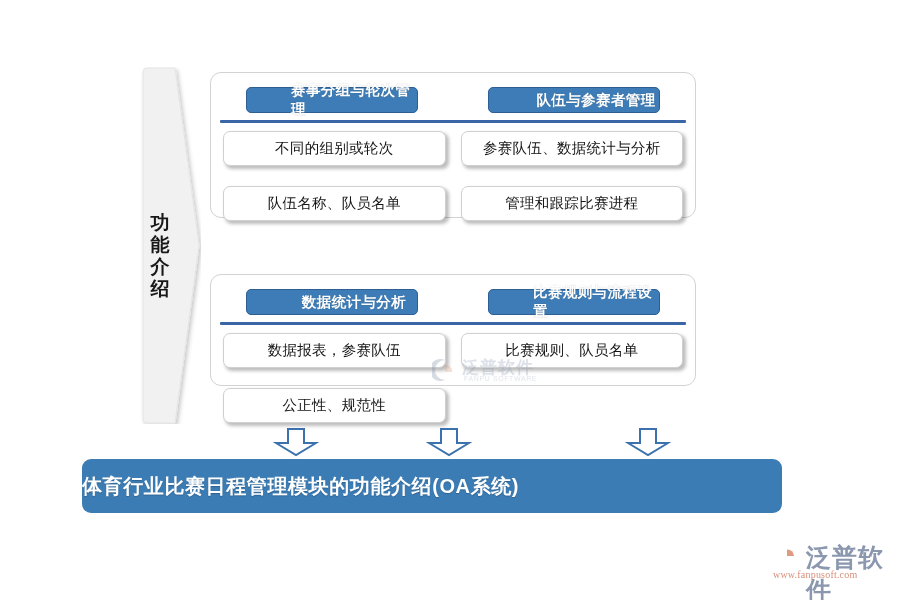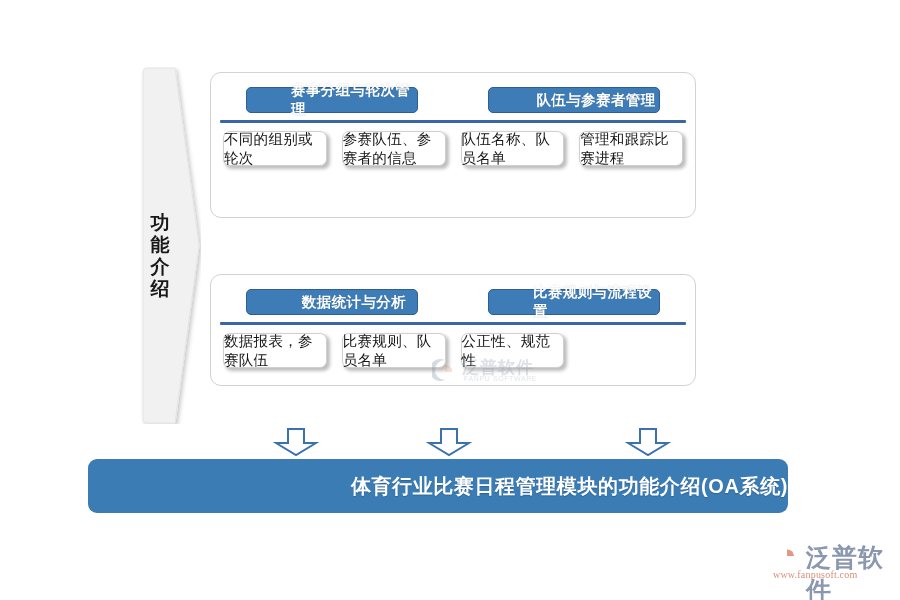--- a/index.html
+++ b/index.html
@@ -50,21 +50,21 @@
     letter-spacing: 0.4px;
     text-shadow: 0 0 1px rgba(0,0,0,0.25);
     padding-left: 44px;
   }
   .divider {
     height: 3px; background: #3a66a8; margin: 3px 9px 0 9px; border-radius: 1px;
   }
 
   .cells {
     display: grid;
-    grid-template-columns: 1fr 1fr 1fr 1fr;
+    grid-template-columns: 1fr 1fr;
     grid-template-rows: 40px 40px;
     column-gap: 18px; row-gap: 7px;
     padding: 8px 12px 0 12px;
     gap: 15px;
   }
   .cell {
     background: #ffffff;
     border: 1.1px solid #d0d0d0;
     border-radius: 7px;
     box-shadow: 2.5px 2.5px 3.5px rgba(0,0,0,0.26);
@@ -75,24 +75,24 @@
 
   
   .arrow { position: absolute; top: 427px; width: 46px; height: 30px; }
   .arrow svg { display: block; width: 46px; height: 30px; }
   #arrow-1 { left: 273px; }
   #arrow-2 { left: 426px; }
   #arrow-3 { left: 625px; }
 
   
   .banner {
-    position: absolute; left: 88px; top: 459px; width: 700px; height: 54px;
+    position: absolute; left: 82px; top: 459px; width: 700px; height: 54px;
     background: #3b7cb5;
     border-radius: 9px;
-    display: flex; align-items: center; justify-content: flex-end;
+    display: flex; align-items: center; justify-content: flex-start;
     color: #ffffff; font-size: 20px; font-weight: 700; letter-spacing: 0.6px;
     text-shadow: 0 1px 1px rgba(0,0,0,0.20);
   }
 
   
   .watermark {
     position: absolute; left: 432px; top: 356px; width: 120px; height: 34px;
     opacity: 0.30; pointer-events: none;
   }
   .wm-mark { position: absolute; left: 0; top: 3px; }
@@ -141,21 +141,21 @@
   </div>
 
   <div class="group" id="group-top">
     <div class="pill-row">
       <div class="pill">赛事分组与轮次管理</div>
       <div class="pill">队伍与参赛者管理</div>
     </div>
     <div class="divider"></div>
     <div class="cells">
       <div class="cell">不同的组别或轮次</div>
-      <div class="cell">参赛队伍、参赛者的信息</div>
+      <div class="cell">参赛队伍、数据统计与分析</div>
       <div class="cell">队伍名称、队员名单</div>
       <div class="cell">管理和跟踪比赛进程</div>
     </div>
   </div>
 
   <div class="group" id="group-bottom">
     <div class="pill-row">
       <div class="pill">数据统计与分析</div>
       <div class="pill">比赛规则与流程设置</div>
     </div>

